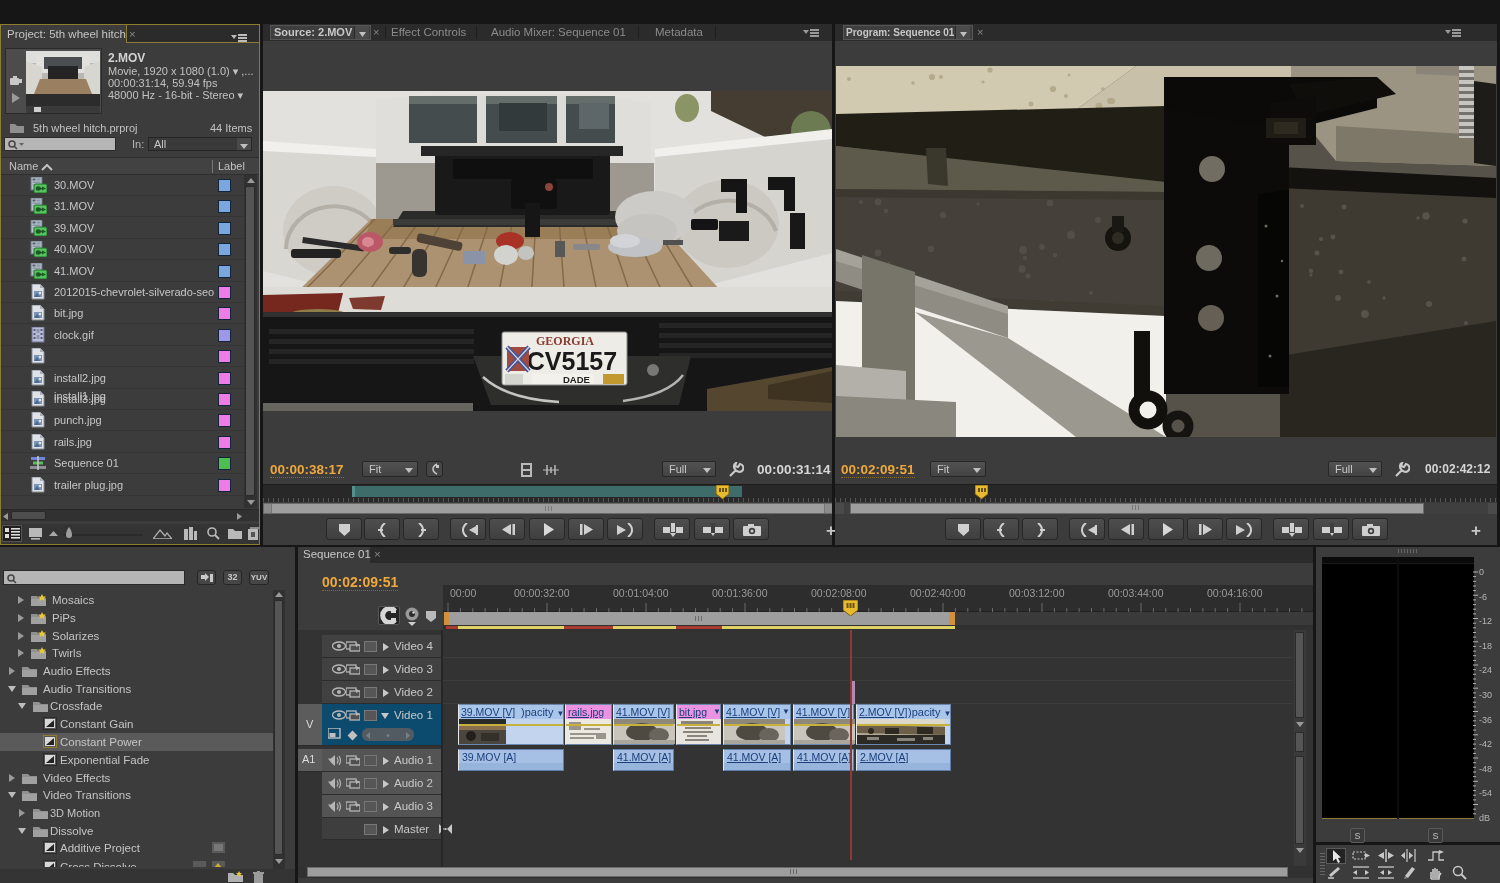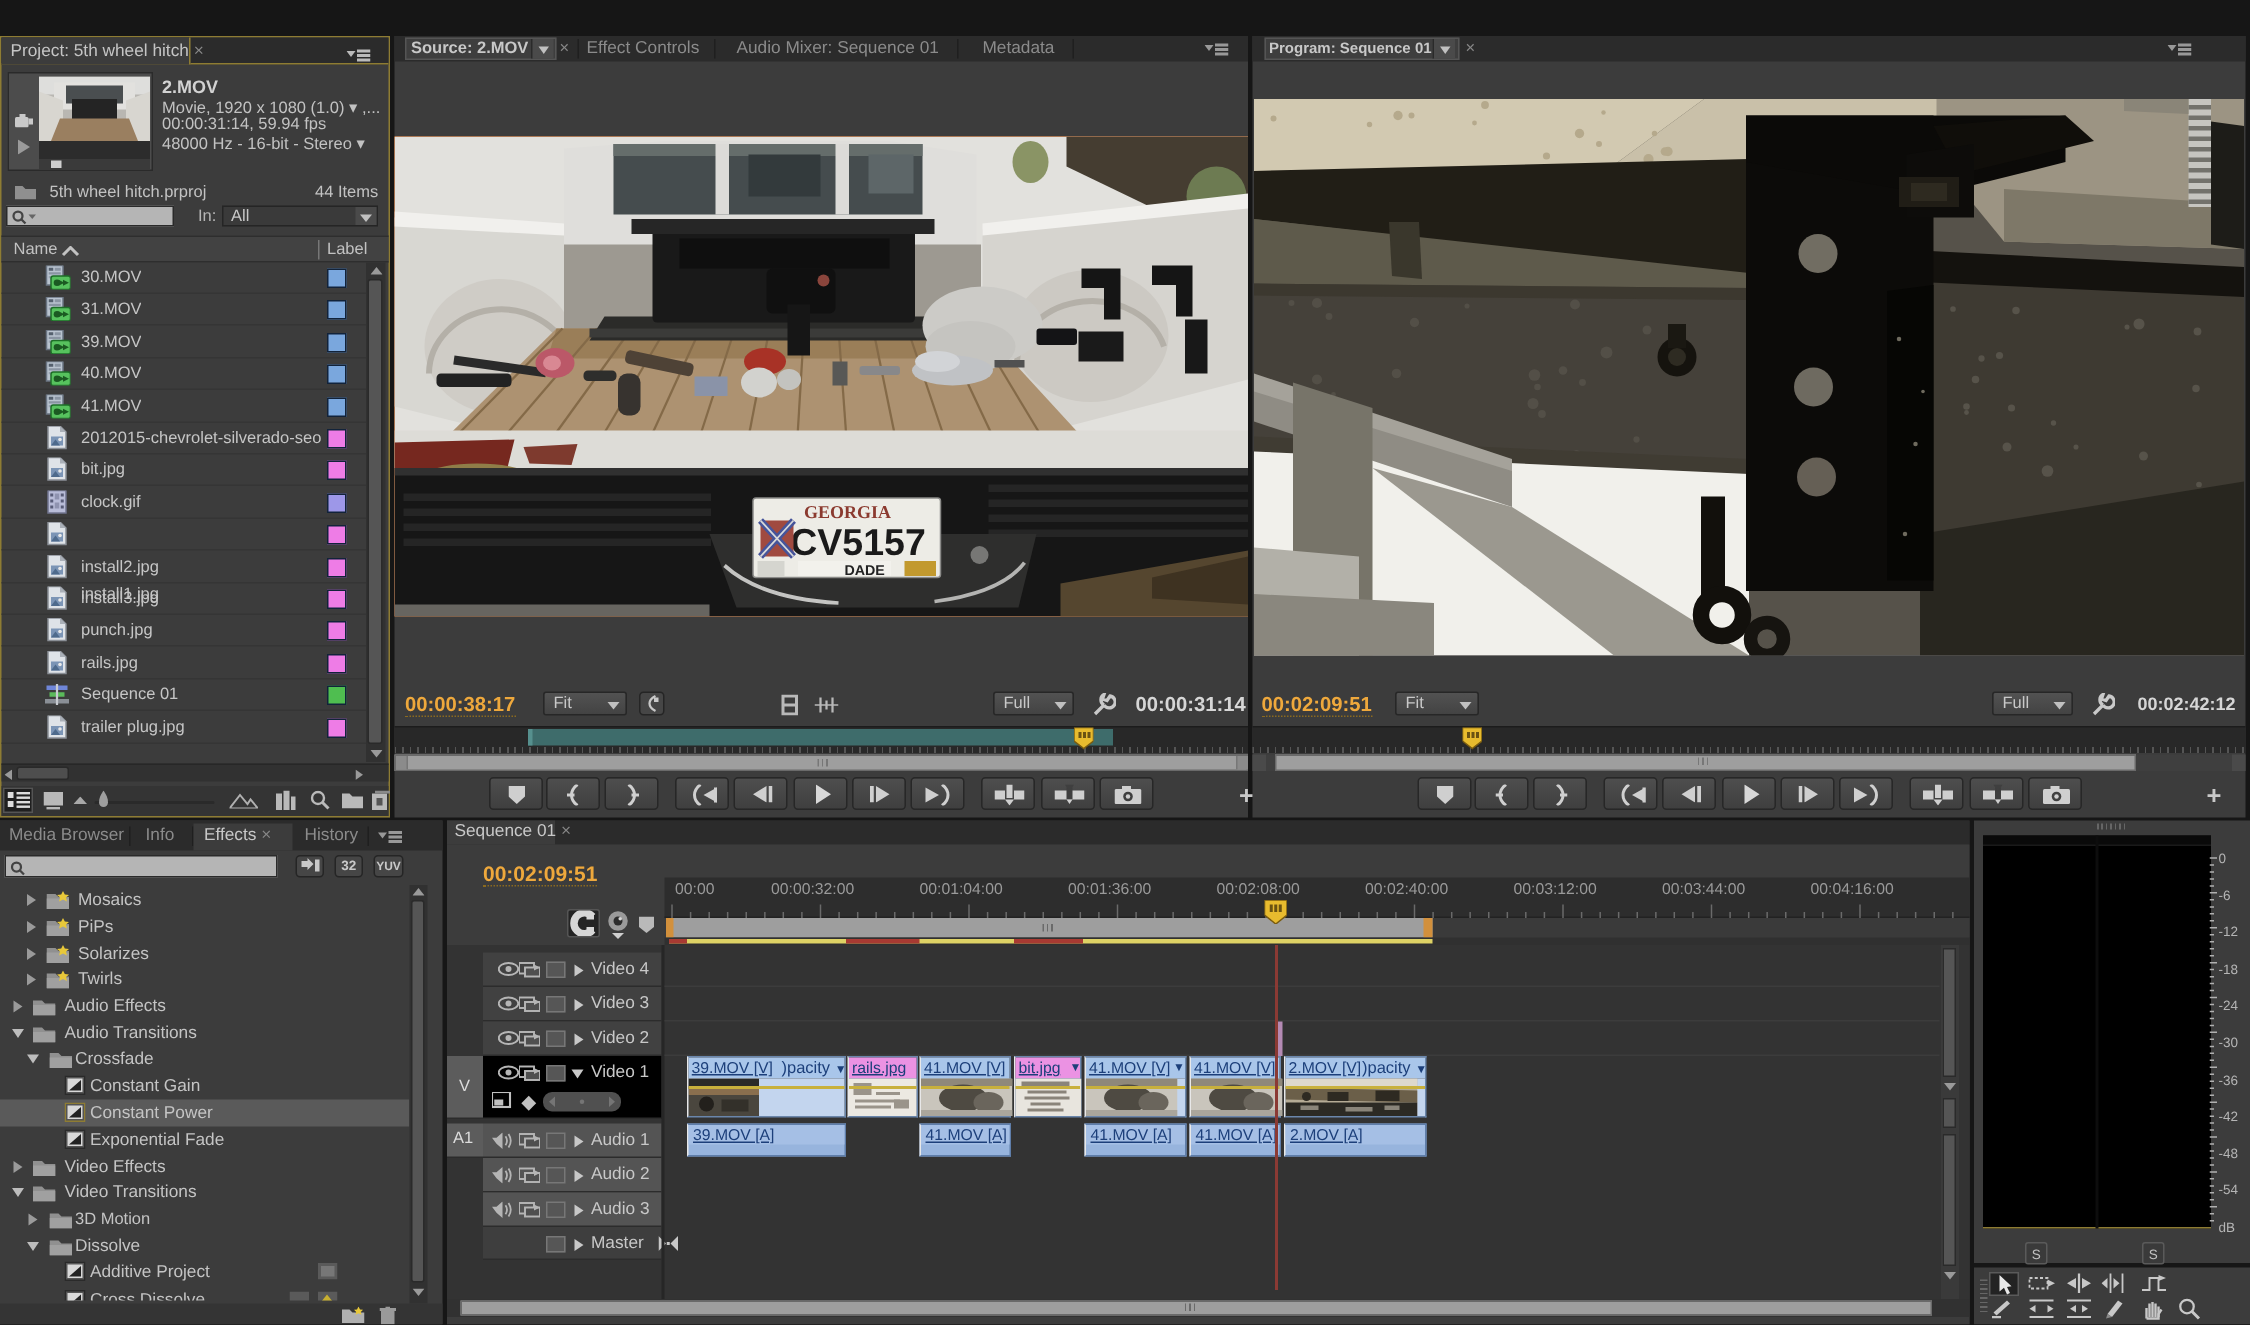--- a/index.html
+++ b/index.html
@@ -854,36 +854,20 @@
             <rect x="5" y="0" width="6" height="3" fill="#cfcfcf"></rect>
             <circle cx="9" cy="7" r="3.2" fill="#3f3f3f"></circle>
             <circle cx="9" cy="7" r="1.5" fill="#cfcfcf"></circle>
           </svg>
         </div>
    <div class="abs" style="left:636px;top:3px;font-size:17px;color:#c8c8c8;font-weight:bold;">+</div>
  </div>
 </div>
 
 <div class="abs panel" id="fxpanel" style="left:0;top:547px;width:295px;height:336px;">
- <div class="abs tabrow" style="left:0;top:0;width:295px;height:20px;">
-   <div class="abs tab-inactive" style="left:6px;top:4px;font-size:11.5px;">Media Browser</div>
-   <div class="abs" style="left:86px;top:4px;width:1px;height:13px;background:#1f1f1f;"></div>
-   <div class="abs tab-inactive" style="left:97px;top:4px;font-size:11.5px;">Info</div>
-   <div class="abs" style="left:128px;top:4px;width:1px;height:13px;background:#1f1f1f;"></div>
-   <div class="abs tab-active" style="left:129px;top:2px;width:66px;height:18px;"></div>
-   <div class="abs" style="left:136px;top:4px;font-size:11.5px;color:#c8c8c8;">Effects <span style="color:#888">×</span></div>
-   <div class="abs tab-inactive" style="left:203px;top:4px;font-size:11.5px;">History</div>
-   <div class="abs" style="left:245px;top:4px;width:1px;height:13px;background:#1f1f1f;"></div>
-   <svg class="abs" style="left:252px;top:6px" width="16" height="10">
-          <polygon points="0,2 6,2 3,6" fill="#999"></polygon>
-          <rect x="7" y="1" width="9" height="2" fill="#999"></rect>
-          <rect x="7" y="4" width="9" height="2" fill="#999"></rect>
-          <rect x="7" y="7" width="9" height="2" fill="#999"></rect>
-        </svg>
- </div>
  <div class="abs" style="left:3px;top:23px;width:182px;height:15px;background:#b5b5b5;border:1px solid #2a2a2a;">
    <svg class="abs" style="left:3px;top:3px" width="12" height="10">
           <circle cx="4" cy="4" r="3" fill="none" stroke="#444" stroke-width="1.5"></circle>
           <line x1="6" y1="6" x2="9" y2="9" stroke="#444" stroke-width="1.5"></line>
         </svg>
  </div>
  <div class="abs btn" style="left:197px;top:23px;width:19px;height:15px;"><svg width="17" height="13">
           <polygon points="3,3 7,3 7,1 11,5 7,9 7,7 3,7" fill="#c9c9c9"></polygon>
           <rect x="12" y="2" width="3" height="8" fill="#c9c9c9"></rect>
         </svg></div>
@@ -1246,21 +1230,21 @@
             <rect x="0" y="1" width="10" height="7" fill="none" stroke="#b5b5b5" stroke-width="1.3"></rect>
             <rect x="4" y="4" width="10" height="6" fill="#4f4f4f" stroke="#b5b5b5" stroke-width="1.3"></rect>
             <polygon points="10,2 14,4 10,6" fill="#b5b5b5"></polygon>
           </svg>
           <div class="abs" style="left:42px;top:6px;width:13px;height:11px;background:#565656;border:1px solid #777;"></div>
           <svg class="abs" style="left:60px;top:7px" width="8" height="10">
             <polygon points="1,1 7,5 1,9" fill="#c8c8c8"></polygon>
           </svg>
           <div class="abs" style="left:72px;top:5px;font-size:11.5px;color:#c8c8c8;">Video 2</div>
         </div>
-        <div class="abs" style="left:24px;top:74px;width:119px;height:42px;background:#000000;border-bottom:1px solid #2c2c2c;">
+        <div class="abs" style="left:24px;top:74px;width:119px;height:42px;background:#0c4a6e;border-bottom:1px solid #2c2c2c;">
           <svg class="abs" style="left:10px;top:6px" width="14" height="10">
             <ellipse cx="7" cy="5" rx="6.5" ry="4" fill="none" stroke="#b5b5b5" stroke-width="1.3"></ellipse>
             <circle cx="7" cy="5" r="2" fill="#b5b5b5"></circle>
           </svg>
           <svg class="abs" style="left:24px;top:6px" width="14" height="11">
             <rect x="0" y="1" width="10" height="7" fill="none" stroke="#b5b5b5" stroke-width="1.3"></rect>
             <rect x="4" y="4" width="10" height="6" fill="#4f4f4f" stroke="#b5b5b5" stroke-width="1.3"></rect>
             <polygon points="10,2 14,4 10,6" fill="#b5b5b5"></polygon>
           </svg>
           <div class="abs" style="left:42px;top:6px;width:13px;height:11px;background:#565656;border:1px solid #777;"></div>
@@ -1460,21 +1444,21 @@
                   <rect x="10" y="18" width="12" height="3"></rect>
                   <rect x="40" y="19" width="18" height="3"></rect>
                   <rect x="66" y="18" width="10" height="3"></rect>
                 </g>
               </svg>
             </div>
             <div class="abs" style="left:0;top:19px;width:93px;height:1.5px;background:#c8b03c;"></div>
           </div>
           <div class="abs" style="left:160px;top:119px;width:106px;height:22px;background:#97b4dd;border:1px solid #5f7eaa;border-left:1px solid #e8e8e8;">
             <div class="abs" style="left:0;top:0;width:104px;height:13px;background:#a5bfe5;"></div>
-            <div class="abs" style="left:3px;top:1px;font-size:10.5px;color:#1c3f7a;text-decoration:underline;white-space:nowrap;">39.MOV [A]</div>
+            <div class="abs" style="left:3px;top:1px;font-size:10.5px;color:#1c3f7a;white-space:nowrap;">39.MOV [A]</div>
           </div>
           <div class="abs" style="left:315px;top:119px;width:61px;height:22px;background:#97b4dd;border:1px solid #5f7eaa;border-left:1px solid #e8e8e8;">
             <div class="abs" style="left:0;top:0;width:59px;height:13px;background:#a5bfe5;"></div>
             <div class="abs" style="left:3px;top:1px;font-size:10.5px;color:#1c3f7a;text-decoration:underline;white-space:nowrap;">41.MOV [A]</div>
           </div>
           <div class="abs" style="left:425px;top:119px;width:68px;height:22px;background:#97b4dd;border:1px solid #5f7eaa;border-left:1px solid #e8e8e8;">
             <div class="abs" style="left:0;top:0;width:66px;height:13px;background:#a5bfe5;"></div>
             <div class="abs" style="left:3px;top:1px;font-size:10.5px;color:#1c3f7a;text-decoration:underline;white-space:nowrap;">41.MOV [A]</div>
           </div>
           <div class="abs" style="left:495px;top:119px;width:61px;height:22px;background:#97b4dd;border:1px solid #5f7eaa;border-left:1px solid #e8e8e8;">

